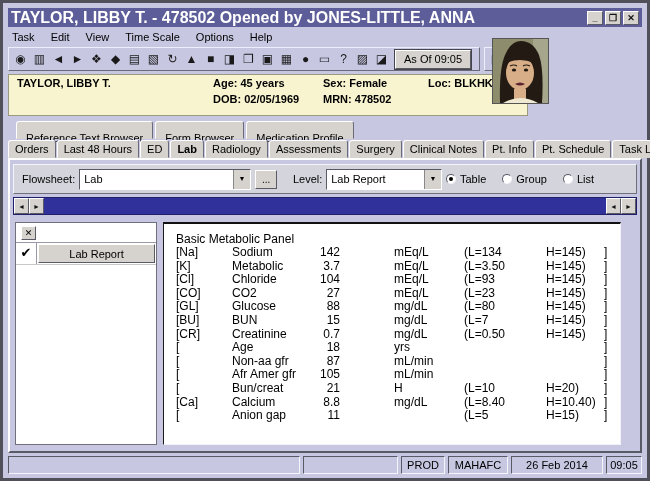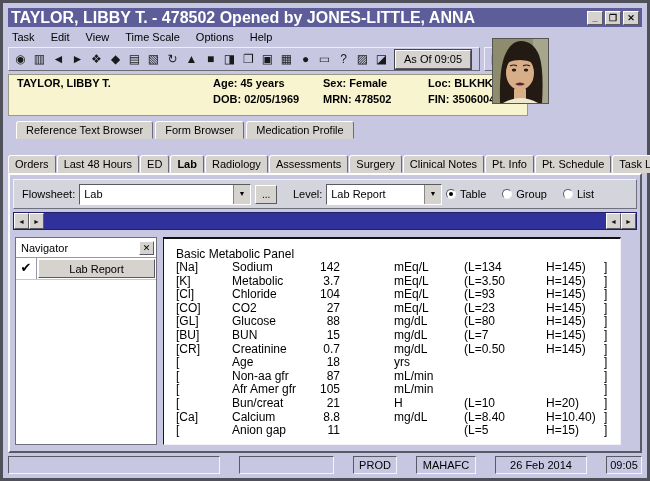--- a/index.html
+++ b/index.html
@@ -29,23 +29,23 @@
              border-color:#eef #6a6a78 #6a6a78 #eef;padding:0 2px;margin-left:4px;}
   .photo{position:absolute;left:484px;top:-8px;width:55px;height:64px;border:1px solid #555;
          z-index:5;}
   
   .banner{margin-top:2px;width:520px;height:42px;background:#f8f4d0;border:1px solid #9a9a80;
           flex:none;display:grid;grid-template-columns:196px 110px 105px 109px;
           grid-template-rows:16px 16px;align-items:center;font-weight:bold;font-size:11px;
           padding-left:8px;box-sizing:border-box;}
   
   .tabrow1{margin-top:5px;padding-left:8px;display:flex;gap:2px;flex:none;height:18px;}
-  .tabrow2{margin-top:16px;display:flex;gap:1px;flex:none;height:18px;}
+  .tabrow2{margin-top:1px;display:flex;gap:1px;flex:none;height:18px;}
   .tab{background:#d6d3ce;border:1px solid;border-color:#fff #6a6a78 transparent #fff;
-       border-radius:3px 3px 0 0;padding:2px 9px 0 9px;font-size:11px;white-space:nowrap;
+       border-radius:3px 3px 0 0;padding:10px 9px 0 9px;font-size:11px;white-space:nowrap;
        cursor:default;box-sizing:border-box;}
   .tabrow2 .tab{padding:2px 6px 0 6px;}
   .tab.active{font-weight:bold;}
   
   .page{flex:1;border:2px solid;border-color:#fff #5a5a66 #5a5a66 #fff;background:#c7c7e2;
         padding:4px 3px;display:flex;flex-direction:column;min-height:0;box-sizing:border-box;}
   .fsbar{height:30px;flex:none;background:#d4d4dc;border:1px solid;
          border-color:#f4f4fa #70707c #70707c #f4f4fa;display:flex;align-items:center;
          padding:0 8px;gap:4px;box-sizing:border-box;}
   .combo{display:flex;height:19px;border:1px solid;border-color:#5a5a66 #fff #fff #5a5a66;
@@ -82,21 +82,21 @@
   .navbtn{flex:1;background:#d6d3ce;border:1px solid;border-color:#fff #5a5a66 #5a5a66 #fff;
           font-size:11px;margin:1px;}
   .labpanel{flex:1;background:#fff;border:1px solid;border-color:#1a1a1a #f0f0f6 #f0f0f6 #1a1a1a;
             border-top:2px solid #111;margin-right:14px;padding:8px 0 0 12px;font-size:12px;
             overflow:hidden;box-sizing:border-box;}
   .labtitle{height:14px;line-height:14px;}
   .lab-row{display:grid;grid-template-columns:56px 78px 30px 54px 70px 82px 58px 12px;
            height:13.6px;line-height:13.6px;}
   .lab-row .val{text-align:right;}
   
-  .statusbar{height:18px;flex:none;margin-top:3px;display:flex;gap:19px;}
+  .statusbar{height:18px;flex:none;margin-top:3px;display:flex;gap:3px;}
   .sp{border:1px solid;border-color:#5a5a66 #f4f4fa #f4f4fa #5a5a66;background:#c7c7e2;
       font-size:11px;display:flex;align-items:center;justify-content:center;
       white-space:nowrap;box-sizing:border-box;}
 </style>
 </head>
 <body>
 
 <div class="window">
 
   <div class="titlebar">
@@ -163,21 +163,20 @@
   </div>
 
   <div class="banner">
     <span>TAYLOR, LIBBY T.</span>
     <span>Age: 45 years</span>
     <span>Sex: Female</span>
     <span>Loc: BLKHK</span>
     <span></span>
     <span>DOB: 02/05/1969</span>
     <span>MRN: 478502</span>
-    <span>FIN: 3506004</span>
   </div>
 
   <div class="tabrow1">
     <span class="tab">Reference Text Browser</span>
     <span class="tab">Form Browser</span>
     <span class="tab">Medication Profile</span>
   </div>
 
   <div class="tabrow2">
     <span class="tab">Orders</span>
@@ -229,21 +228,20 @@
       <button class="sarr">►</button>
       <div class="navytrack"></div>
       <button class="sarr">◄</button>
       <button class="sarr">►</button>
     </div>
 
     <div class="content">
 
       <div class="navigator">
         <div class="navhead">
-          <span class="ntitle">Navigator</span>
           <button class="navx">✕</button>
         </div>
         <div class="navitem">
           <span class="checkcell">✔</span>
           <button class="navbtn">Lab Report</button>
         </div>
       </div>
 
       <div class="labpanel">
         <div class="labtitle">Basic Metabolic Panel</div>

